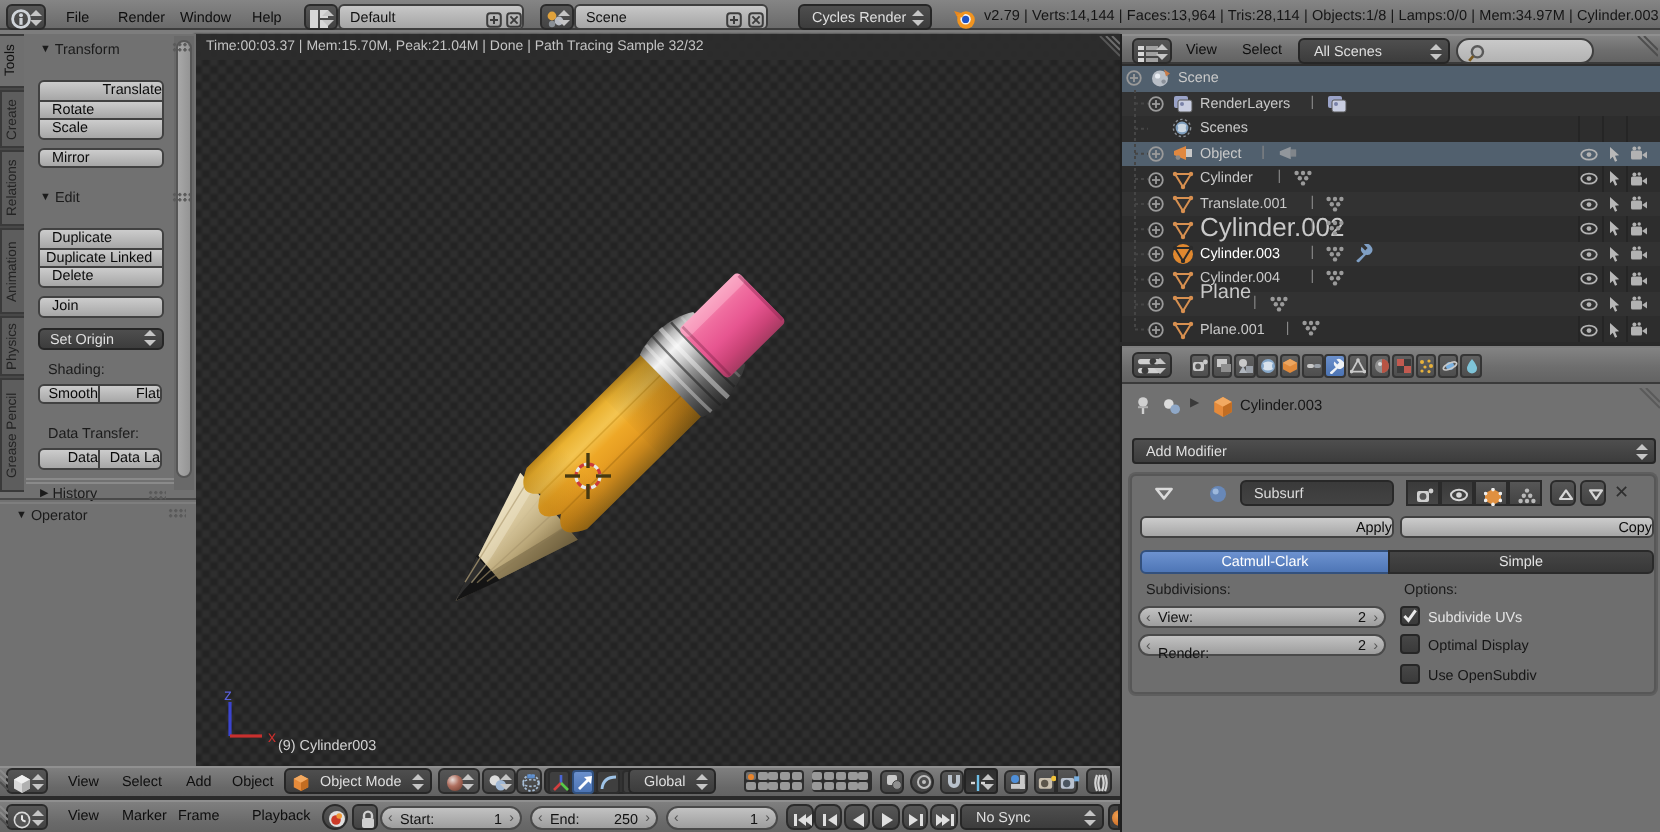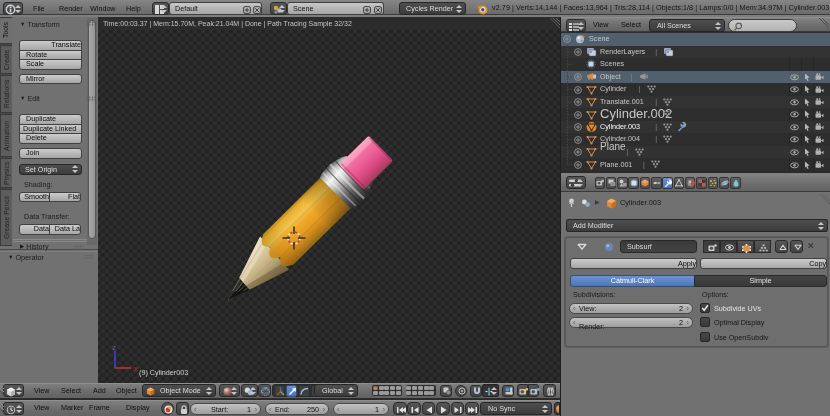--- a/index.html
+++ b/index.html
@@ -375,36 +375,36 @@
       <circle cx="5" cy="5" r="4.2" fill="#d8d8d8"></circle>
       <circle cx="5" cy="5" r="3.4" fill="#555"></circle>
       <line x1="5" y1="5" x2="5" y2="2.6" stroke="#e8e8e8" stroke-width="1"></line>
       <line x1="5" y1="5" x2="6.8" y2="5.8" stroke="#e8e8e8" stroke-width="1"></line>
     </svg>
     <div class="arr" style="right:1px"></div>
   </div>
 <div class="ab menu" style="left:34px;top:400px;line-height:16px">View</div>
 <div class="ab menu" style="left:61px;top:400px;line-height:16px">Marker</div>
 <div class="ab menu" style="left:89px;top:400px;line-height:16px">Frame</div>
-<div class="ab menu" style="left:126px;top:400px;line-height:16px">Display</div>
+<div class="ab menu" style="left:126px;top:400px;line-height:16px">Playback</div>
 <div class="ab ebtn" style="left:161px;top:402px;width:13px;height:13px;border-radius:6.5px">
     <svg class="ab" style="left:2px;top:2px" width="9" height="9" viewBox="0 0 9 9">
       <circle cx="4.5" cy="4.5" r="4" fill="#e0e0e0"></circle>
       <circle cx="4" cy="5" r="2.4" fill="#cc3a28"></circle>
       <circle cx="5.6" cy="3" r="1.4" fill="#f09a38"></circle>
     </svg>
   </div>
 <div class="ab ebtn" style="left:176px;top:402px;width:13px;height:13px">
     <svg class="ab" style="left:2.5px;top:1.5px" width="8" height="10" viewBox="0 0 8 10">
       <path d="M2 4 V2.8 A2 2 0 0 1 6 2.8 V4" fill="none" stroke="#d0d0d0" stroke-width="1.2"></path>
       <rect x="1" y="4" width="6" height="5" rx="1" fill="#d0d0d0"></rect>
     </svg>
   </div>
 <div class="ab pill" style="left:190px;top:402.5px;width:71px;height:12px">
-    <div class="ab" style="left:20px;top:0;line-height:11px">Start:</div>
+    <div class="ab" style="left:9px;top:0;line-height:11px">Start:</div>
     <div class="ab" style="right:9px;top:0;line-height:11px">1</div>
     <div class="ab" style="left:3px;top:0;line-height:11px;color:#555;font-size:7px">‹</div>
     <div class="ab" style="right:3px;top:0;line-height:11px;color:#555;font-size:7px">›</div>
   </div>
 <div class="ab pill" style="left:265px;top:402.5px;width:64px;height:12px">
     <div class="ab" style="left:9px;top:0;line-height:11px">End:</div>
     <div class="ab" style="right:9px;top:0;line-height:11px">250</div>
     <div class="ab" style="left:3px;top:0;line-height:11px;color:#555;font-size:7px">‹</div>
     <div class="ab" style="right:3px;top:0;line-height:11px;color:#555;font-size:7px">›</div>
   </div>

